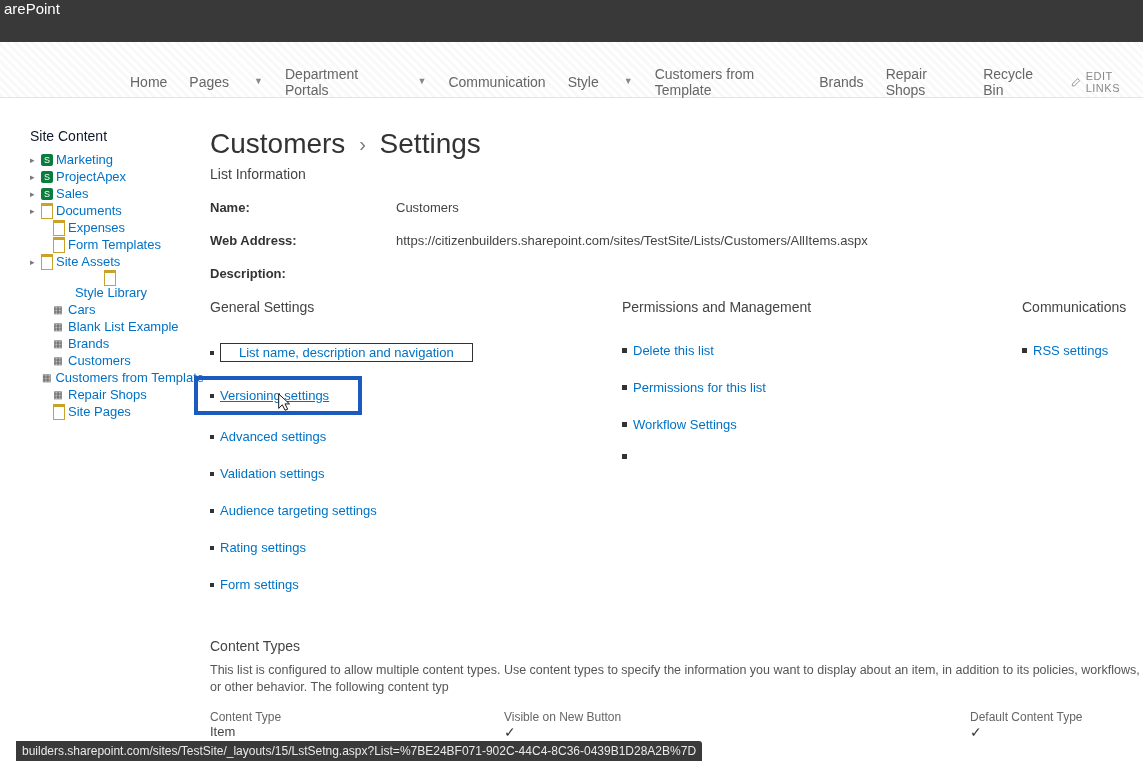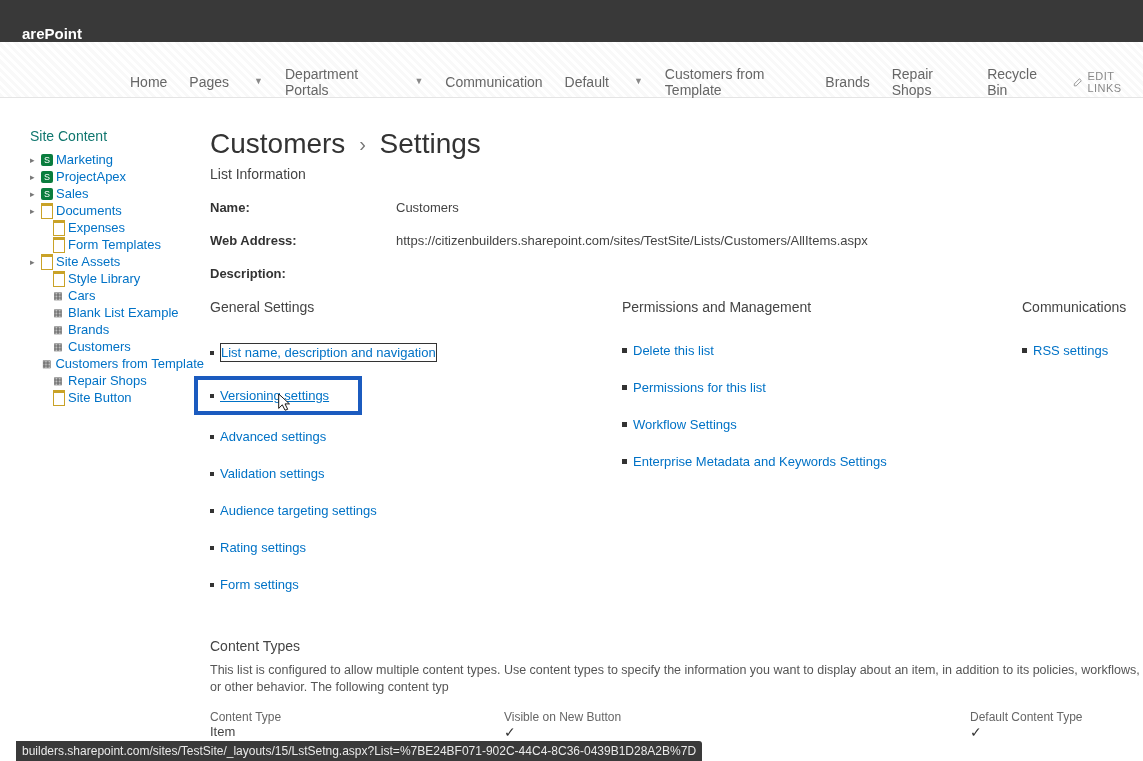--- a/index.html
+++ b/index.html
@@ -1,29 +1,29 @@
 <!DOCTYPE html>
 <html><head>
   <meta charset="utf-8">
   <style>
     * { margin: 0; padding: 0; box-sizing: border-box; }
     body { font-family: "Segoe UI", Arial, sans-serif; font-size: 13px; color: #444; background: #fff; width: 1143px; overflow-x: hidden; }
     
-    .top-bar { background: #393939; color: #fff; height: 42px; display: flex; align-items: flex-end; padding: 0 22px; font-size: 15px; font-weight: bold; }
+    .top-bar { background: #393939; color: #fff; height: 42px; display: flex; align-items: flex-start; padding: 0 4px; font-size: 15px; }
     
     .header-zone { background: repeating-linear-gradient(45deg, #f9f9f9 0, #f9f9f9 3px, #fff 3px, #fff 6px); border-bottom: 1px solid #e5e5e5; height: 56px; position: relative; }
     .topnav { position: absolute; top: 24px; left: 130px; display: flex; align-items: center; gap: 22px; font-size: 14px; color: #666; }
     .nav-item { cursor: pointer; }
     .nav-caret { font-size: 9px; margin-left: 3px; color: #888; position: relative; top: -1px; }
     .edit-links { display: inline-flex; align-items: center; gap: 4px; font-size: 11px; letter-spacing: .5px; color: #888; }
     .edit-links svg { width: 12px; height: 12px; }
     
     .layout { display: flex; padding-top: 30px; }
     .sidebar { width: 190px; padding-left: 30px; padding-right: 10px; }
-    .sidebar-title { font-size: 14px; color: #0f766e; margin-bottom: 8px; }
+    .sidebar-title { font-size: 14px; color: #0f172a; margin-bottom: 8px; }
     .tree-item { display: flex; align-items: center; white-space: nowrap; margin: 2px 0; font-size: 13px; color: #0072C6; }
     .tree-item a { color: #0072C6; text-decoration: none; }
     .tree-expander { width: 10px; font-size: 9px; color: #777; }
     .tree-icon { display: inline-flex; align-items: center; justify-content: center; width: 14px; height: 14px; margin-right: 2px; }
     .ic-subsite { background: #0a7d3e; color: #fff; font-size: 9px; border-radius: 2px; width: 12px; height: 12px; display:inline-flex; align-items:center; justify-content:center; }
     .ic-doclib::before { content: ""; display: block; width: 10px; height: 12px; border: 1px solid #c9a227; border-top: 3px solid #c9a227; }
     .ic-list { color: #555; font-size: 10px; letter-spacing: -2px; margin-right: 4px; }
     
     .main { flex: 1; padding-right: 0; padding-left: 20px; }
     .breadcrumb { font-size: 28px; font-weight: 300; color: #333; margin-bottom: 6px; }
@@ -41,21 +41,21 @@
     .col-comm { flex: 1; }
     .col-title { font-size: 14px; color: #444; margin-bottom: 28px; }
     
     .setting-link-row { display: flex; align-items: center; margin-bottom: 14px; }
     .col-general .setting-link-row { margin-bottom: 22px; }
     .square-bullet { width: 4px; height: 4px; background: #333; margin-right: 6px; flex: none; }
     .square-bullet.big { width: 5px; height: 5px; }
     .setting-link { color: #0072C6; text-decoration: none; font-size: 13px; }
     .setting-link.underline { text-decoration: underline; }
     
-    .focused-link { border: 1px solid #333; padding: 1px 0; display: inline-block; }
+    .focused-link { border: 1px solid #333; padding: 1px 18px; display: inline-block; }
     .highlight-box { border: 4px solid #1b5bbf; padding: 8px 12px; display: inline-flex; align-items: center; position: relative; left: -16px; width: 136px; box-sizing: content-box; }
     .cursor { position: absolute; left: 78px; top: 12px; pointer-events: none; }
     .cursor svg { width: 18px; height: 22px; }
     
     .content-types-block { margin-top: 24px; }
     .ct-desc { font-size: 12.5px; color: #555; margin: 6px 0 14px; line-height: 1.35; }
     
     .ct-table { width: 100%; font-size: 13px; }
     .ct-head { display: flex; color: #666; font-size: 12px; }
     .ct-row { display: flex; align-items: center; margin-bottom: 6px; }
@@ -77,21 +77,21 @@
 </div>
 
 <div class="header-zone">
   <div class="topnav" id="topnav">
       <span class="nav-item">Home</span>
       <span class="nav-item">Pages</span>
       <span class="nav-caret">▼</span>
       <span class="nav-item">Department Portals</span>
       <span class="nav-caret">▼</span>
       <span class="nav-item">Communication</span>
-      <span class="nav-item">Default</span>
+      <span class="nav-item">Style</span>
       <span class="nav-caret">▼</span>
       <span class="nav-item">Customers from Template</span>
       <span class="nav-item">Brands</span>
       <span class="nav-item">Repair Shops</span>
       <span class="nav-item">Recycle Bin</span>
       <span class="edit-links">
         <svg viewBox="0 0 16 16">
           <path d="M2 11 L10 3 L13 6 L5 14 L2 14 Z" fill="none" stroke="#888" stroke-width="1.3"></path>
         </svg>
         <span>EDIT LINKS</span>
@@ -145,21 +145,21 @@
           </span>
           <a href="#">Form Templates</a>
         </div>
         <div class="tree-item">
           <span class="tree-expander">▸</span>
           <span class="tree-icon">
             <span class="ic-doclib"></span>
           </span>
           <a href="#">Site Assets</a>
         </div>
-        <div class="tree-item" style="padding-left: 12px;">
+        <div class="tree-item" style="padding-left: 12px; flex-direction: column;">
           <span class="tree-expander"></span>
           <span class="tree-icon">
             <span class="ic-doclib"></span>
           </span>
           <a href="#">Style Library</a>
         </div>
         <div class="tree-item" style="padding-left: 12px;">
           <span class="tree-expander"></span>
           <span class="tree-icon">
             <span class="ic-list">▦</span>
@@ -199,21 +199,21 @@
           <span class="tree-icon">
             <span class="ic-list">▦</span>
           </span>
           <a href="#">Repair Shops</a>
         </div>
         <div class="tree-item" style="padding-left: 12px;">
           <span class="tree-expander"></span>
           <span class="tree-icon">
             <span class="ic-doclib"></span>
           </span>
-          <a href="#">Site Button</a>
+          <a href="#">Site Pages</a>
         </div>
       </div>
   </div>
 
   <div class="main">
     <div class="breadcrumb">
       <a href="#">Customers</a>
       <span class="bc-sep">›</span>
       <span>Settings</span>
     </div>
@@ -286,21 +286,20 @@
             <div class="setting-link-row" style="margin-bottom: 22px;">
               <span class="square-bullet big"></span>
               <a href="#" class="setting-link">Permissions for this list</a>
             </div>
             <div class="setting-link-row" style="margin-bottom: 22px;">
               <span class="square-bullet big"></span>
               <a href="#" class="setting-link">Workflow Settings</a>
             </div>
             <div class="setting-link-row" style="margin-bottom: 22px;">
               <span class="square-bullet big"></span>
-              <a href="#" class="setting-link">Enterprise Metadata and Keywords Settings</a>
             </div>
           </div>
       </div>
 
       <div class="col-comm">
         <div class="col-title">Communications</div>
         <div class="setting-link-row">
           <span class="square-bullet big"></span>
           <a href="#" class="setting-link">RSS settings</a>
         </div>

